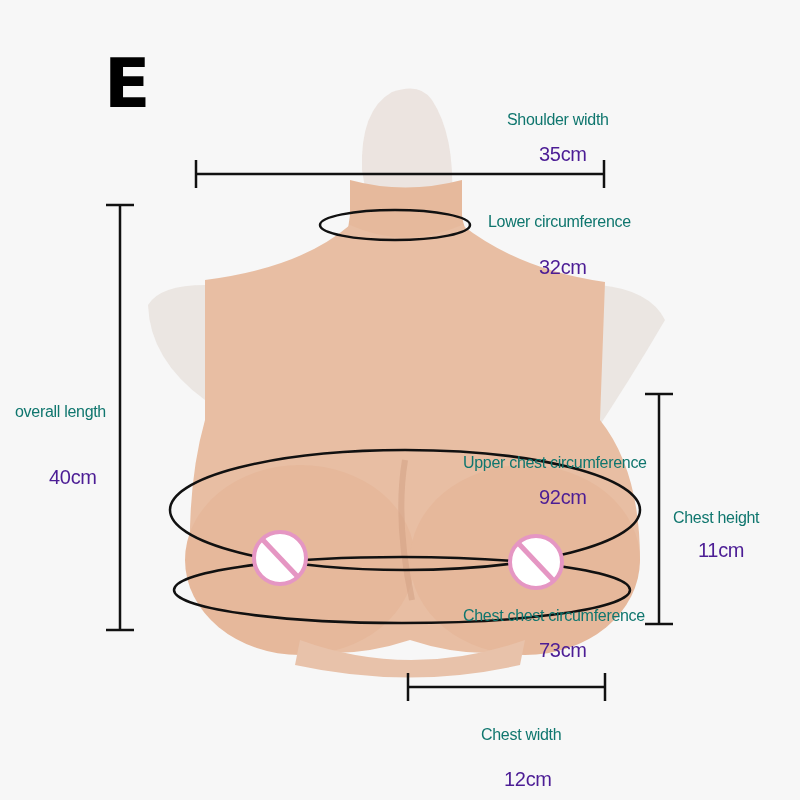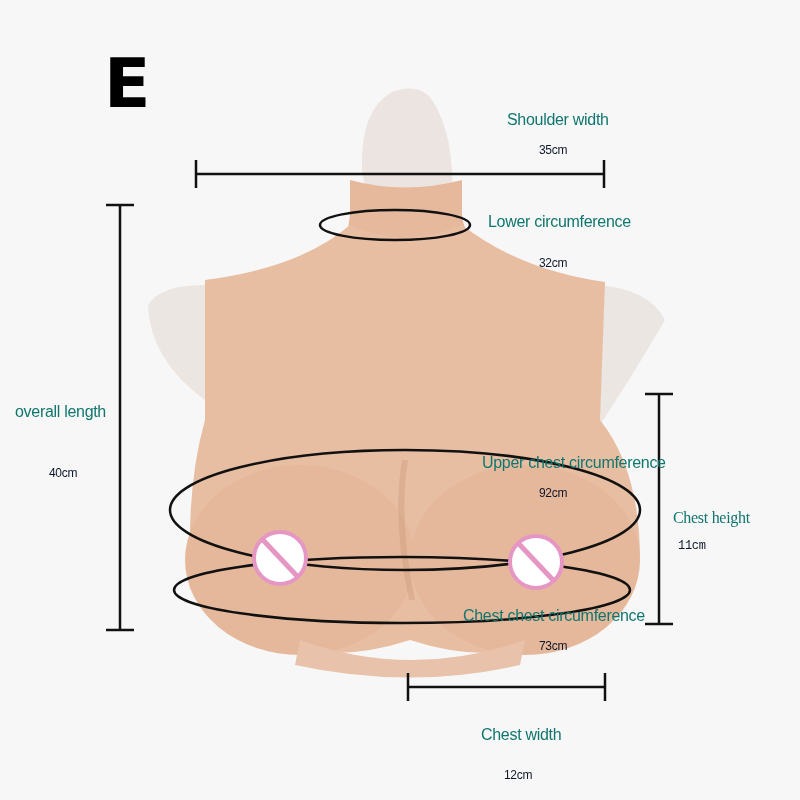--- a/index.html
+++ b/index.html
@@ -7,21 +7,21 @@
     width: 800px; height: 800px; background: #f7f7f7;
     position: relative; overflow: hidden;
     font-family: "Liberation Sans", sans-serif; color: #111;
   }
   .abs { position: absolute; }
   .size-letter {
     left: 104px; top: 50px; font-size: 68px; font-weight: bold;
     font-family: "DejaVu Sans", sans-serif; color: #000; line-height: 1;
   }
   .label { font-size: 16px; color: #0f766e; white-space: nowrap; letter-spacing: -0.3px; }
-  .value { font-size: 12px; color: #0f172a; white-space: nowrap; letter-spacing: -0.3px; }
+  .value { font-size: 20px; color: #4c1d95; white-space: nowrap; letter-spacing: -0.3px; }
   svg.stage { position: absolute; left: 0; top: 0; }
 </style>
 </head>
 <body>
 
 <svg class="stage" width="800" height="800" viewBox="0 0 800 800">
 
   <path d="M362 170 Q360 110 392 92 Q420 82 432 100 Q455 135 452 200 L368 205 Z" fill="#ece4e0"></path>
 
   <path d="M205 285 Q160 285 148 305 Q150 360 205 400 Z" fill="#ebe6e2"></path>
@@ -83,23 +83,23 @@
 
 <div class="abs label" style="left:507px; top:111px;">Shoulder width</div>
 <div class="abs value" style="left:539px; top:143px;">35cm</div>
 
 <div class="abs label" style="left:488px; top:213px;">Lower circumference</div>
 <div class="abs value" style="left:539px; top:256px;">32cm</div>
 
 <div class="abs label" style="left:15px; top:403px;text-align:center;">overall length</div>
 <div class="abs value" style="left:49px; top:434px;margin-top:32px;">40cm</div>
 
-<div class="abs label" style="left:463px; top:454px;margin-left:19px;">Upper chest circumference</div>
+<div class="abs label" style="left:463px; top:454px;">Upper chest circumference</div>
 <div class="abs value" style="left:539px; top:486px;">92cm</div>
 
-<div class="abs label" style="left:673px; top:509px;font-family:Liberation Serif, serif;">Chest height</div>
-<div class="abs value" style="left:678px; top:539px;font-family:Liberation Mono, monospace;">11cm</div>
+<div class="abs label" style="left:673px; top:509px;">Chest height</div>
+<div class="abs value" style="left:698px; top:539px;">11cm</div>
 
 <div class="abs label" style="left:463px; top:607px;">Chest chest circumference</div>
 <div class="abs value" style="left:539px; top:639px;">73cm</div>
 
 <div class="abs label" style="left:481px; top:726px;">Chest width</div>
 <div class="abs value" style="left:504px; top:736px;margin-top:32px;">12cm</div>
 
 </body></html>

